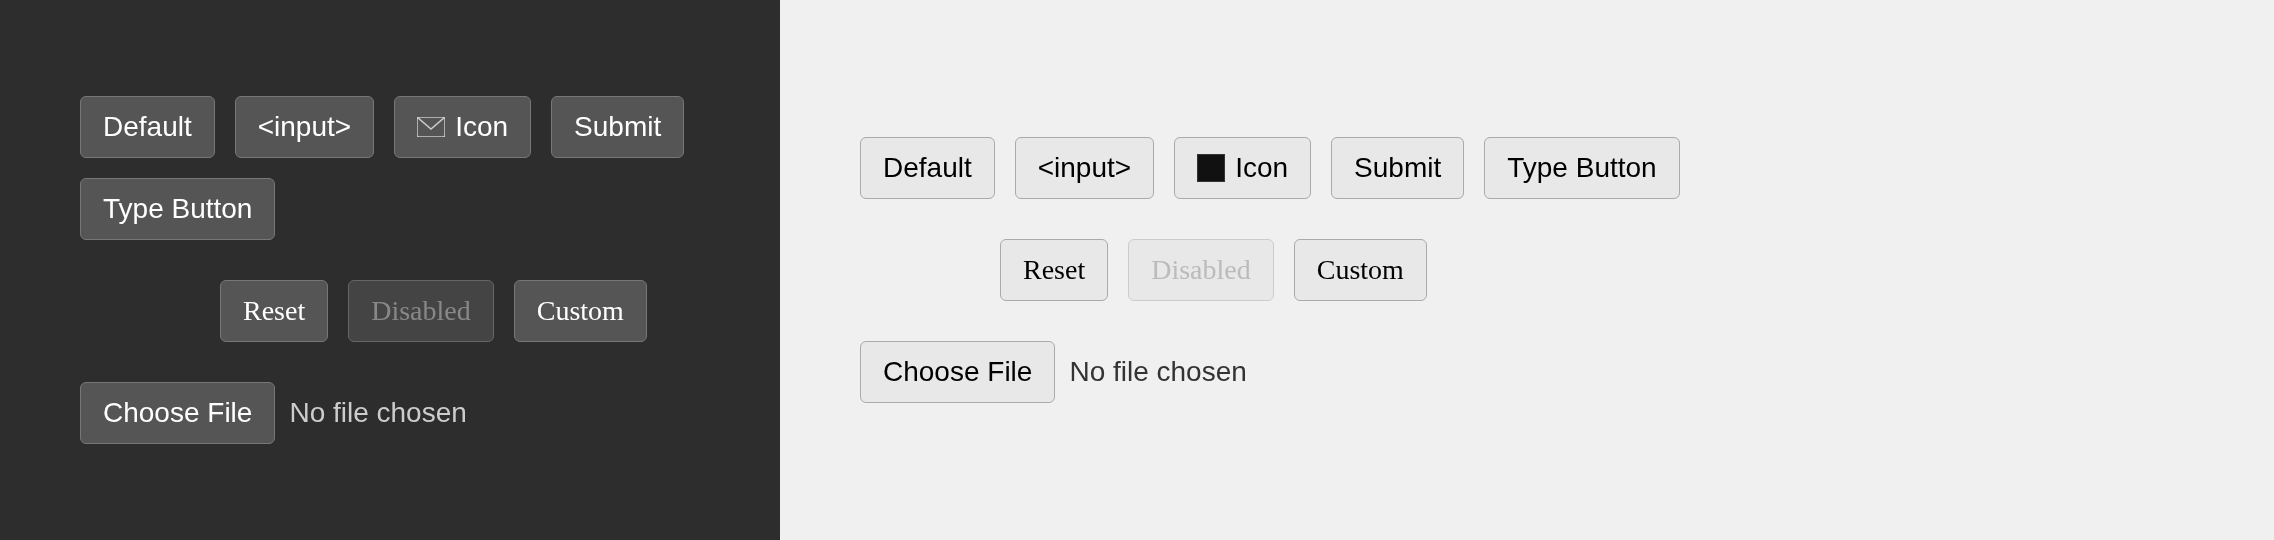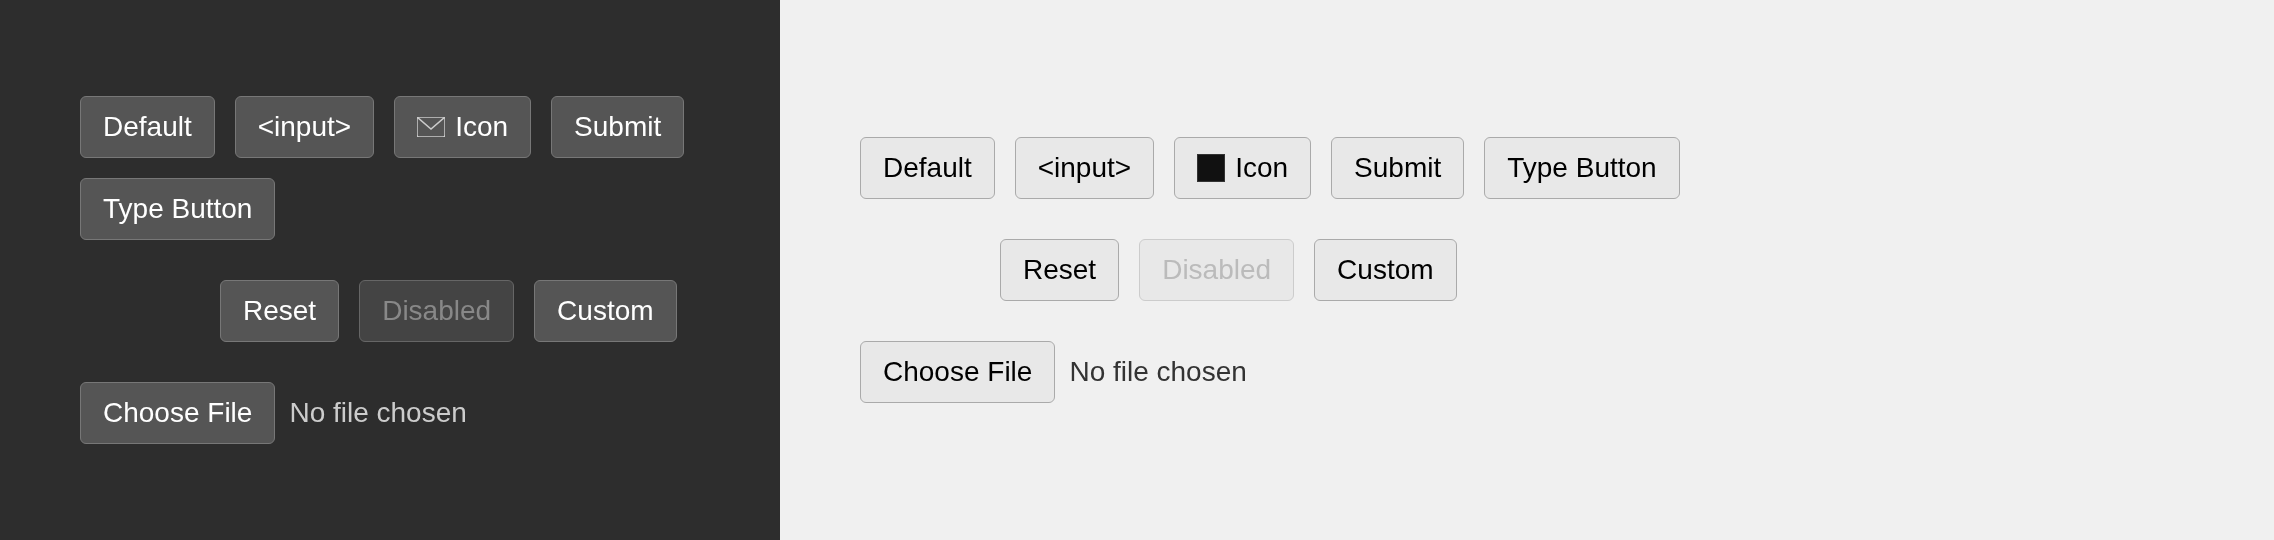--- a/index.html
+++ b/index.html
@@ -209,20 +209,21 @@
     .square-icon {
       display: inline-block;
       width: 28px;
       height: 28px;
       background-color: #111;
       border: 1px solid #333;
     }
 
     .row-indent {
       padding-left: 140px;
+      font-family: Liberation Serif, serif;
     }
   </style>
 </head>
 <body>
 
 <div class="panel panel-dark">
 
   <div class="button-row">
     <button class="dark-btn dark-default">Default</button>
     <button class="dark-btn dark-input">&lt;input&gt;</button>

